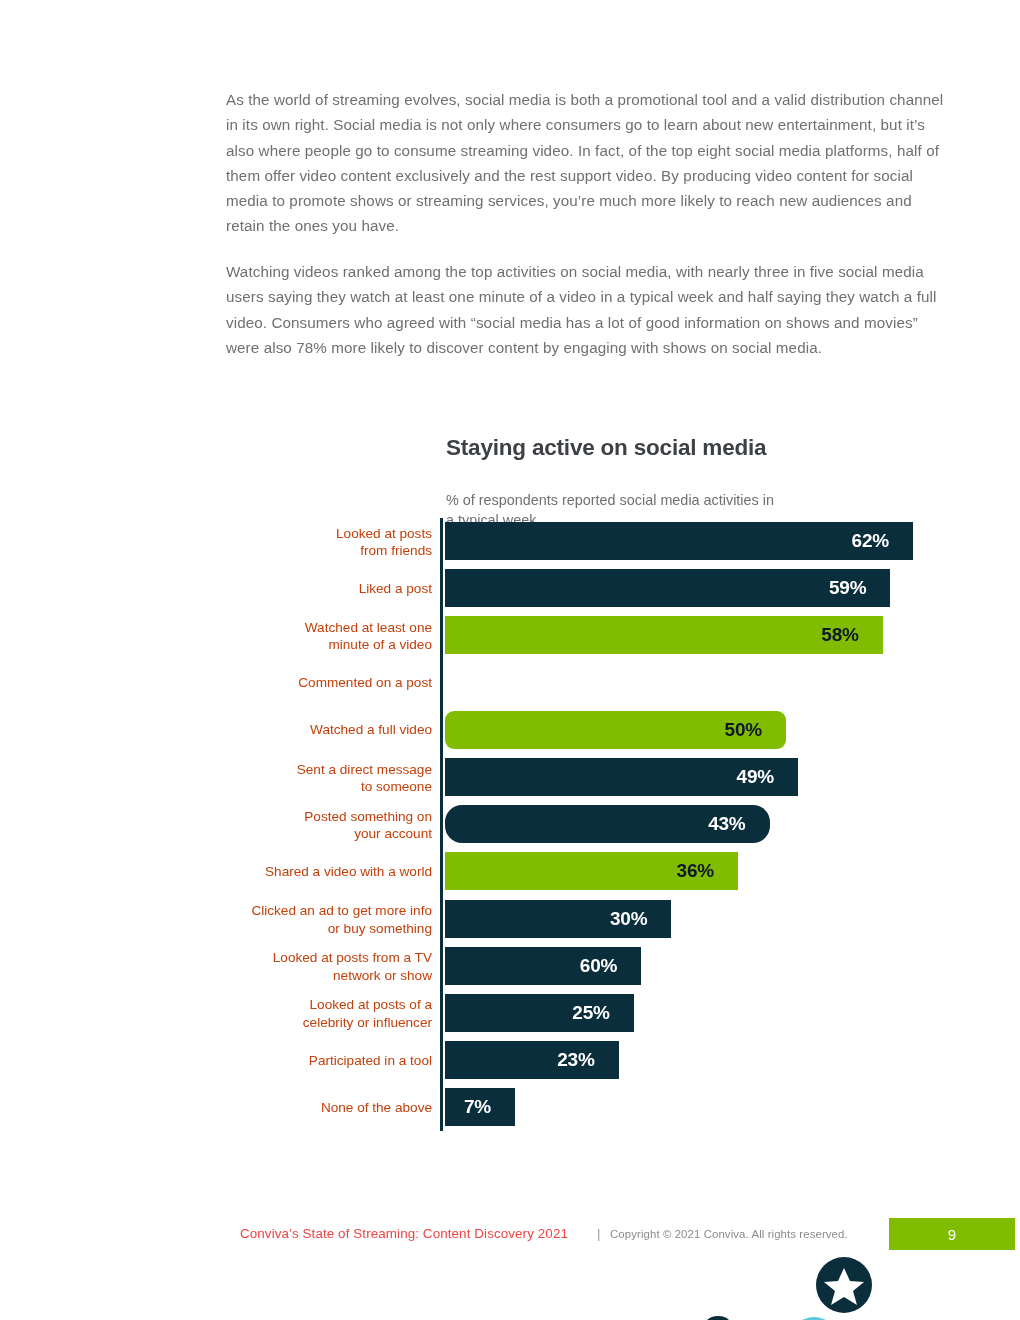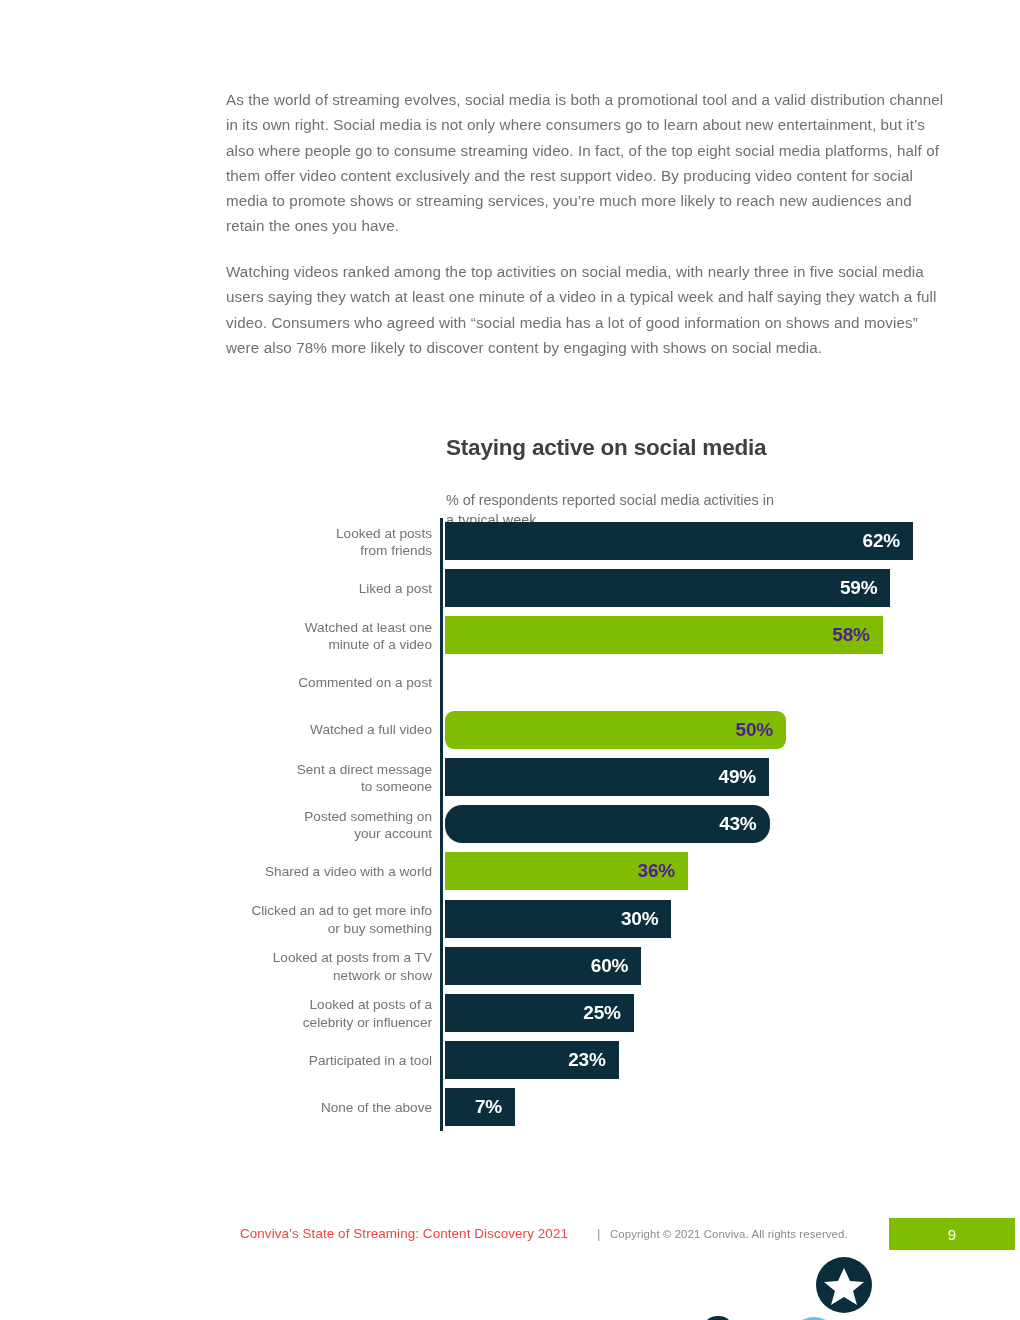--- a/index.html
+++ b/index.html
@@ -41,31 +41,31 @@
   .plot{position:absolute;left:0;top:88px;width:1020px;}
   .axis{
     position:absolute;left:440px;top:0px;width:3px;height:613px;
     background:#0b2e3c;
   }
 
   .row{position:relative;height:47.2px;}
   .row-label{
     position:absolute;right:588px;            
     width:300px;text-align:right;
-    font-size:13.6px;line-height:17.4px;color:#737373;
+    font-size:13.6px;line-height:17.4px;color:#c2410c;
     top:50%;transform:translateY(-50%);
   }
   .bar{
     position:absolute;left:445px;top:4px;height:38px;
     display:flex;align-items:center;justify-content:flex-end;
-    box-sizing:border-box;padding-right:13px;
+    box-sizing:border-box;padding-right:24px;
     font-size:19px;font-weight:bold;letter-spacing:-.2px;
   }
   .bar.navy{background:#0b2e3c;color:#ffffff;}
-  .bar.green{background:#80bc00;color:#4c1d95;}
+  .bar.green{background:#80bc00;color:#0f172a;}
 
   
   .illus{position:absolute;left:660px;top:810px;width:300px;height:345px;}
   .illus svg{display:block;}
 
   
   .footer{position:absolute;left:0;top:1218px;width:1020px;height:34px;}
   .foot-main{
     position:absolute;left:240px;top:8px;
     font-size:13.4px;color:#ef4444;letter-spacing:.1px;
@@ -123,33 +123,33 @@
             <div class="row-label">Commented on a post</div>
           </div>
           <div class="row">
             <div class="row-label">Watched a full video</div>
             <div class="bar green" style="width: 341px; border-radius: 9px;">
               <span>50%</span>
             </div>
           </div>
           <div class="row">
             <div class="row-label">Sent a direct message<br>to someone</div>
-            <div class="bar navy" style="width: 324px;">
+            <div class="bar navy" style="width: 353px;">
               <span>49%</span>
             </div>
           </div>
           <div class="row">
             <div class="row-label">Posted something on<br>your account</div>
             <div class="bar navy" style="width: 324.581px; border-radius: 17px;">
               <span>43%</span>
             </div>
           </div>
           <div class="row">
             <div class="row-label">Shared a video with a world</div>
-            <div class="bar green" style="width: 243px;">
+            <div class="bar green" style="width: 293px;">
               <span>36%</span>
             </div>
           </div>
           <div class="row">
             <div class="row-label">Clicked an ad to get more info<br>or buy something</div>
             <div class="bar navy" style="width: 226.452px;">
               <span>30%</span>
             </div>
           </div>
           <div class="row">

